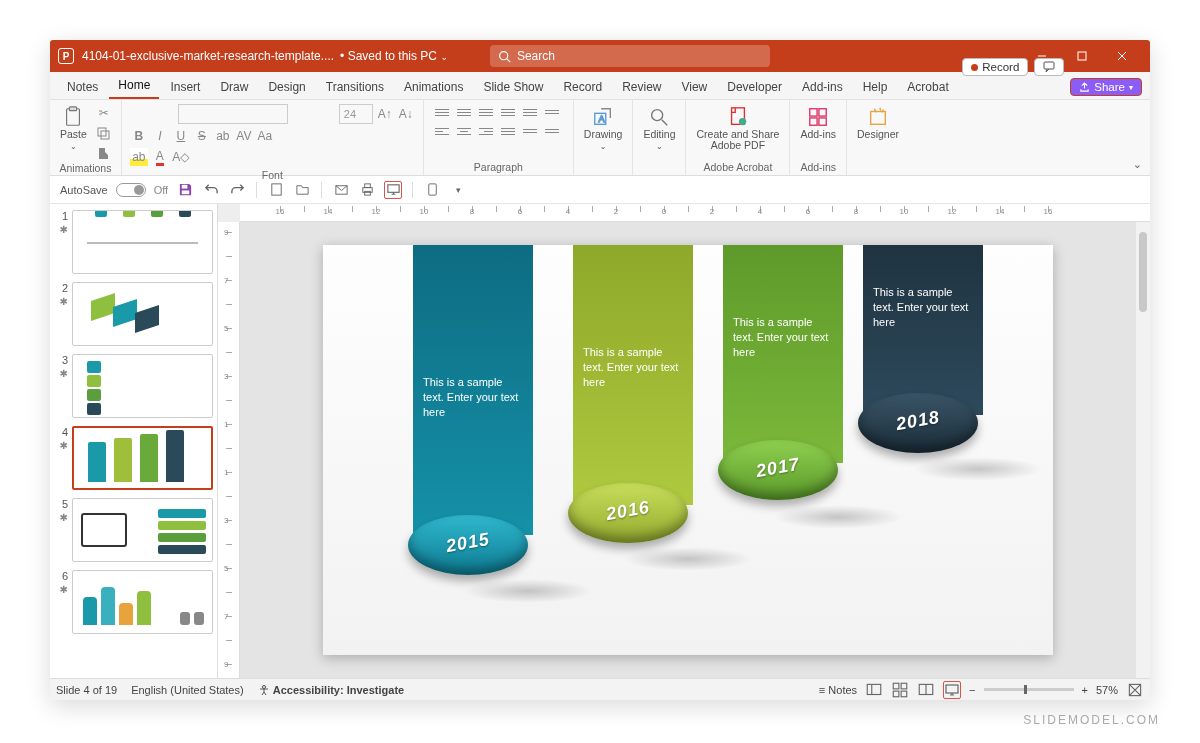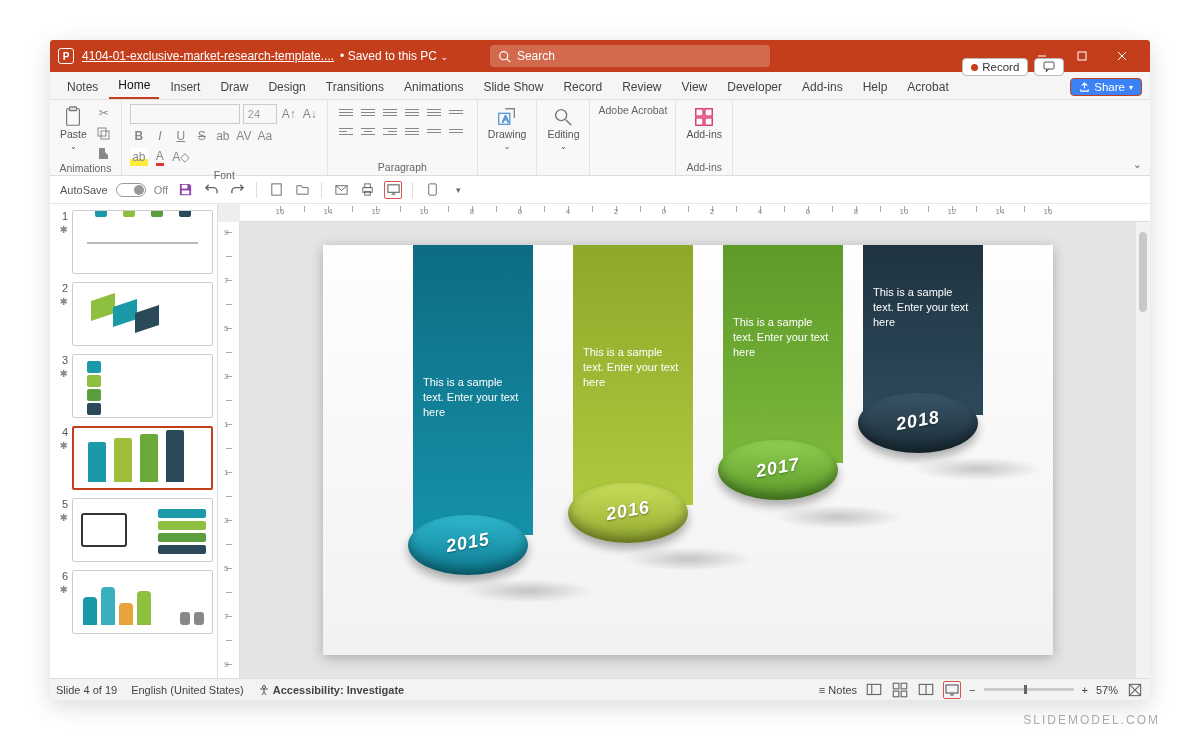--- a/index.html
+++ b/index.html
@@ -1,45 +1,45 @@
 <!DOCTYPE html>
 <html><head>
 <meta charset="utf-8">
 <style>
 * { margin:0; padding:0; box-sizing:border-box; font-family:"Segoe UI",Arial,sans-serif; }
 body { background:#fff; width:1200px; height:743px; position:relative; overflow:hidden; }
 .frame { position:absolute; top:40px; left:50px; width:1100px; height:660px; background:#fff; box-shadow:0 6px 24px rgba(0,0,0,0.15); display:flex; flex-direction:column; border-radius:3px; overflow:hidden; }
 .titlebar { background:#c43e1c; height:32px; display:flex; align-items:center; color:#fff; font-size:12px; padding:0 8px; }
 .titlebar .app-icon { width:16px; height:16px; border:1.5px solid #fff; border-radius:3px; display:flex; align-items:center; justify-content:center; font-size:10px; font-weight:bold; margin-right:8px; }
-.titlebar .title-text { flex:0 0 auto; padding-right:6px;text-decoration:underline; }
+.titlebar .title-text { flex:0 0 auto; padding-right:6px; }
 .titlebar .save-status { font-weight:500; padding-right:14px; }
 .titlebar .chev { font-size:9px; }
 .search { flex:0 0 auto; margin-left:28px; display:flex; align-items:center; background:#d36a4d; border-radius:4px; height:22px; width:280px; padding:0 8px; color:#fff; }
 .search svg { width:13px; height:13px; margin-right:6px; }
 .titlebar .spacer { flex:1; }
 .winbtn { width:40px; height:32px; display:flex; align-items:center; justify-content:center; font-size:11px; }
 .winbtn svg { width:10px; height:10px; stroke:#fff; stroke-width:1; fill:none; }
 .ribbon-tabs { background:#f5f5f5; height:28px; display:flex; align-items:flex-end; border-bottom:1px solid #e0e0e0; padding:0 8px; gap:2px; }
 .tab { font-size:12px; color:#444; padding:5px 9px; cursor:pointer; }
 .tab.active { color:#111; border-bottom:2px solid #c43e1c; font-weight:500; }
 .tab-right { margin-left:auto; display:flex; gap:6px; align-items:center; padding-bottom:3px; }
 .pill-btn { border:1px solid #bbb; border-radius:4px; font-size:11.5px; padding:2px 8px; display:flex; align-items:center; gap:4px; background:#fff; color:#333; }
-.pill-btn.orange{ background:#3b82f6; border-color:#c43e1c; color:#fff;margin-top:40px; }
+.pill-btn.orange{ background:#8b5cf6; border-color:#c43e1c; color:#fff;margin-top:40px; }
 .rec-dot{width:7px;height:7px;background:#c43e1c;border-radius:50%;}
 .ribbon { background:#f8f8f8; height:76px; border-bottom:1px solid #ddd; display:flex; font-size:11px; color:#555; position:relative; }
 .rgroup { border-right:1px solid #e4e4e4; padding:4px 8px 2px; display:flex; flex-direction:column; justify-content:space-between; }
 .rgroup .lbl { text-align:center; font-size:10.5px; color:#666; }
 .rg-body { display:flex; gap:6px; align-items:flex-start; }
 .vbtn { display:flex; flex-direction:column; align-items:center; gap:1px; padding:2px 2px; }
 .vbtn svg { width:22px; height:22px; }
 .vbtn .t { font-size:10.5px; line-height:1.05; text-align:center; }
 .mini-col { display:flex; flex-direction:column; gap:2px; }
 .mini { width:18px; height:14px; border:1px solid #bbb; border-radius:2px; }
 .font-row{display:flex;gap:3px;align-items:center;margin-bottom:3px;}
-.fsel{border:1px solid #ccc;height:20px;font-size:11px;color:#999;display:flex;align-items:center;padding:0 4px;}
+.fsel{border:1px solid #ccc;height:20px;font-size:11px;color:#999;display:flex;align-items:center;padding:0 4px;margin-left:48px;}
 .icn{width:18px;height:18px;display:flex;align-items:center;justify-content:center;color:#888;font-size:12px;}
 .para-col{display:flex;flex-direction:column;gap:3px;}
 .para-row{display:flex;gap:2px;}
 .pi{width:20px;height:16px;display:flex;flex-direction:column;justify-content:center;gap:2px;padding:0 3px;}
 .pi span{height:1px;background:#888;}
 .ribbon-chev{position:absolute;right:8px;bottom:4px;font-size:11px;color:#666;}
 .qat { height:28px; background:#fff; border-bottom:1px solid #e5e5e5; display:flex; align-items:center; padding:0 10px; gap:8px; font-size:11px; color:#555; }
 .qat .toggle { width:30px; height:14px; border:1px solid #999; border-radius:7px; position:relative; }
 .qat .toggle::after{content:"";position:absolute;right:1px;top:1px;width:10px;height:10px;border-radius:50%;background:#999;}
 .qi{width:18px;height:18px;display:flex;align-items:center;justify-content:center;color:#666;}
@@ -304,35 +304,58 @@
         <svg viewBox="0 0 24 24" fill="none" stroke="#777" stroke-width="1.5">
               <circle cx="10" cy="10" r="6"></circle>
               <line x1="15" y1="15" x2="21" y2="21"></line>
             </svg>
         <div class="t"><span>Editing</span><br><span style="font-size:8px">⌄</span></div>
       </div>
         </div>
         <div class="lbl"></div>
     </div>
     <div class="rgroup">
+      <div class="rg-body">
+          <div class="vbtn">
+        <svg viewBox="0 0 24 24" fill="none" stroke="#d33" stroke-width="1.5">
+              <rect x="5" y="2" width="14" height="18"></rect>
+              <path d="M9 2v5h-4" stroke="#d33"></path>
+              <circle cx="17" cy="17" r="4" fill="#4a8" stroke="none"></circle>
+            </svg>
+        <div class="t" style="white-space:pre-line">Create and Share
+Adobe PDF</div>
+      </div>
+        </div>
       <div class="lbl">Adobe Acrobat</div>
     </div>
     <div class="rgroup">
       <div class="rg-body">
           <div class="vbtn">
         <svg viewBox="0 0 24 24" fill="none" stroke="#d36" stroke-width="1.5">
               <rect x="3" y="3" width="8" height="8"></rect>
               <rect x="13" y="3" width="8" height="8"></rect>
               <rect x="3" y="13" width="8" height="8"></rect>
               <rect x="13" y="13" width="8" height="8"></rect>
             </svg>
         <div class="t">Add-ins</div>
       </div>
         </div>
       <div class="lbl">Add-ins</div>
+    </div>
+    <div class="rgroup" style="border-right:none">
+      <div class="rg-body">
+          <div class="vbtn">
+        <svg viewBox="0 0 24 24" fill="none" stroke="#e8a33d" stroke-width="1.5">
+              <rect x="4" y="6" width="16" height="14"></rect>
+              <path d="M8 3l2 4M14 2l1 3M18 4l-2 3" stroke="#e8a33d"></path>
+            </svg>
+        <div class="t">Designer</div>
+      </div>
+        </div>
+        <div class="lbl"></div>
     </div>
     <div class="ribbon-chev">⌄</div>
   </div>
 
   <div class="qat">
     <span>AutoSave</span>
     <div class="toggle"></div>
     <span style="color:#888">Off</span>
     <div class="qi">
         <svg viewBox="0 0 16 16" fill="#8e44ad">

